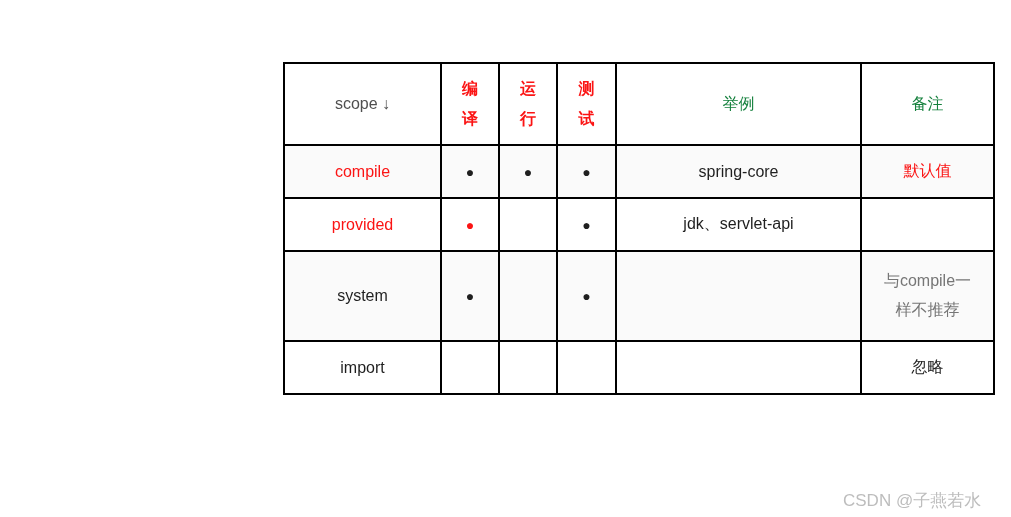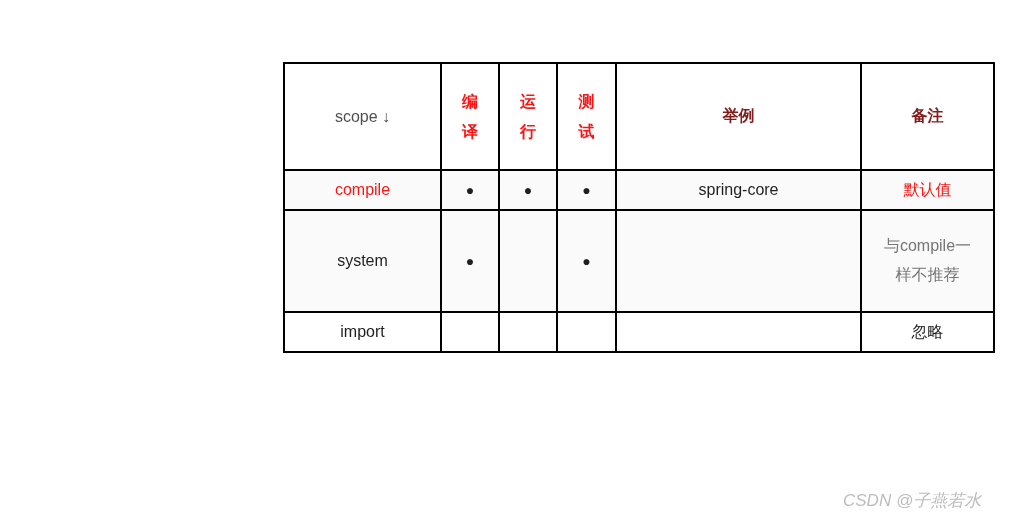--- a/index.html
+++ b/index.html
@@ -38,42 +38,42 @@
     font-size:16px;color:var(--body_text);
     font-weight:normal;
     padding:0 6px;
     overflow:hidden;
   }
   col.w-scope{width:157px;}
   col.w-dot{width:58px;}
   col.w-dot2{width:59px;}
   col.w-example{width:245px;}
   col.w-note{width:133px;}
-  tr.h-header{height:107px;}
-  tr.h-row{height:40px;}
-  tr.h-big{height:102px;}
+  tr.h-header{height:82px;}
+  tr.h-row{height:53px;}
+  tr.h-big{height:90px;}
   tr.stripe td{background:var(--row_stripe);}
   th.scope-h{color:var(--scope_header_text);font-weight:normal;}
   th.red-h{color:var(--red);font-weight:bold;border-radius:19px;}
-  th.bold-h{font-weight:bold;color:#7f1d1d;}
+  th.bold-h{font-weight:normal;color:#15803d;}
   .vert{
     display:inline-block;width:1.1em;
     line-height:1.85;word-break:break-all;
     vertical-align:middle;
   }
   .dot{font-size:14px;line-height:1;}
   td[data-color="red"],span[data-color="red"]{color:var(--red);}
   td[data-color="black"],span[data-color="black"]{color:var(--body_text);}
   td[data-color="gray"],span[data-color="gray"]{color:var(--note_gray);}
   td.note-cell{padding:4px 14px;line-height:1.8;}
   .watermark{
     position:absolute;left:843px;top:489px;
     font-size:17px;color:var(--watermark);
     text-shadow:1px 1px 0 #ffffff;
-    white-space:nowrap;z-index:5;font-style:italic;
+    white-space:nowrap;z-index:5;
   }
 </style>
 </head>
 <body>
 
 <div class="canvas">
 
 
   <table class="scope-table">
     <colgroup>
@@ -96,20 +96,28 @@
 
       <tr class="h-row stripe">
         <td data-color="red">compile</td>
         <td><span class="dot" data-color="black">●</span></td>
         <td><span class="dot" data-color="black">●</span></td>
         <td><span class="dot" data-color="black">●</span></td>
         <td>spring-core</td>
         <td class="note-cell" data-color="red">默认值</td>
       </tr>
 
+      <tr class="h-row">
+        <td data-color="red">provided</td>
+        <td><span class="dot" data-color="red">●</span></td>
+        <td><span class="dot" data-color="black"></span></td>
+        <td><span class="dot" data-color="black">●</span></td>
+        <td>jdk、servlet-api</td>
+        <td class="note-cell" data-color="black"></td>
+      </tr>
 
 
 
       <tr class="h-big stripe">
         <td data-color="black">system</td>
         <td><span class="dot" data-color="black">●</span></td>
         <td><span class="dot" data-color="black"></span></td>
         <td><span class="dot" data-color="black">●</span></td>
         <td></td>
         <td class="note-cell" data-color="gray">与compile一样不推荐</td>

